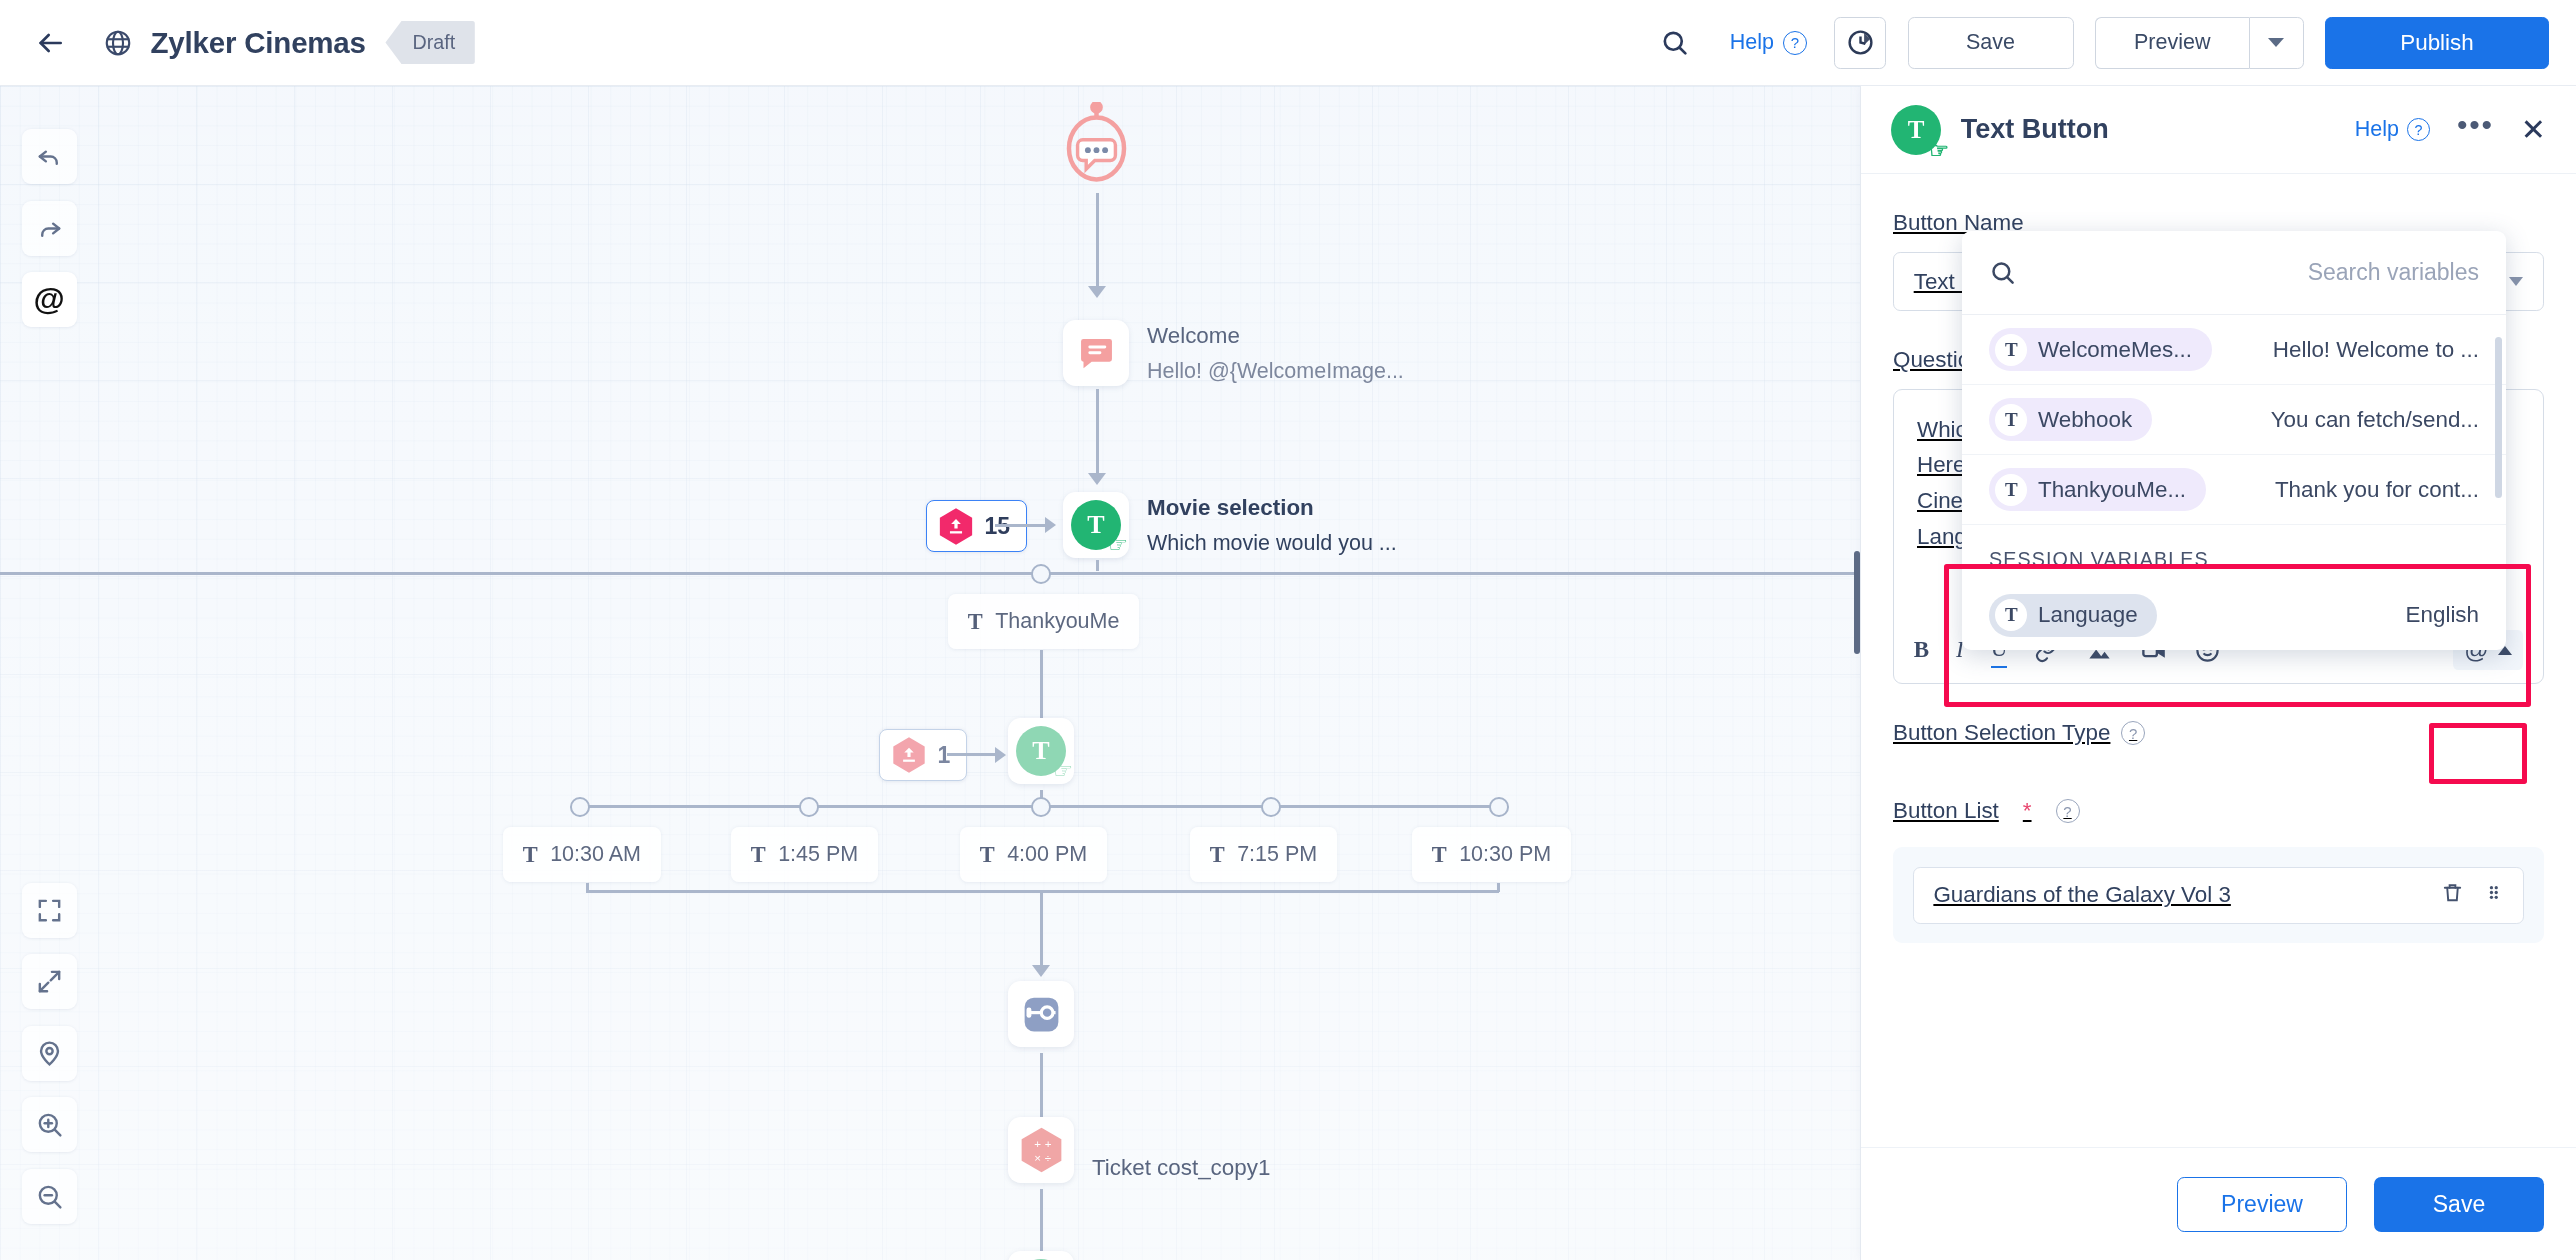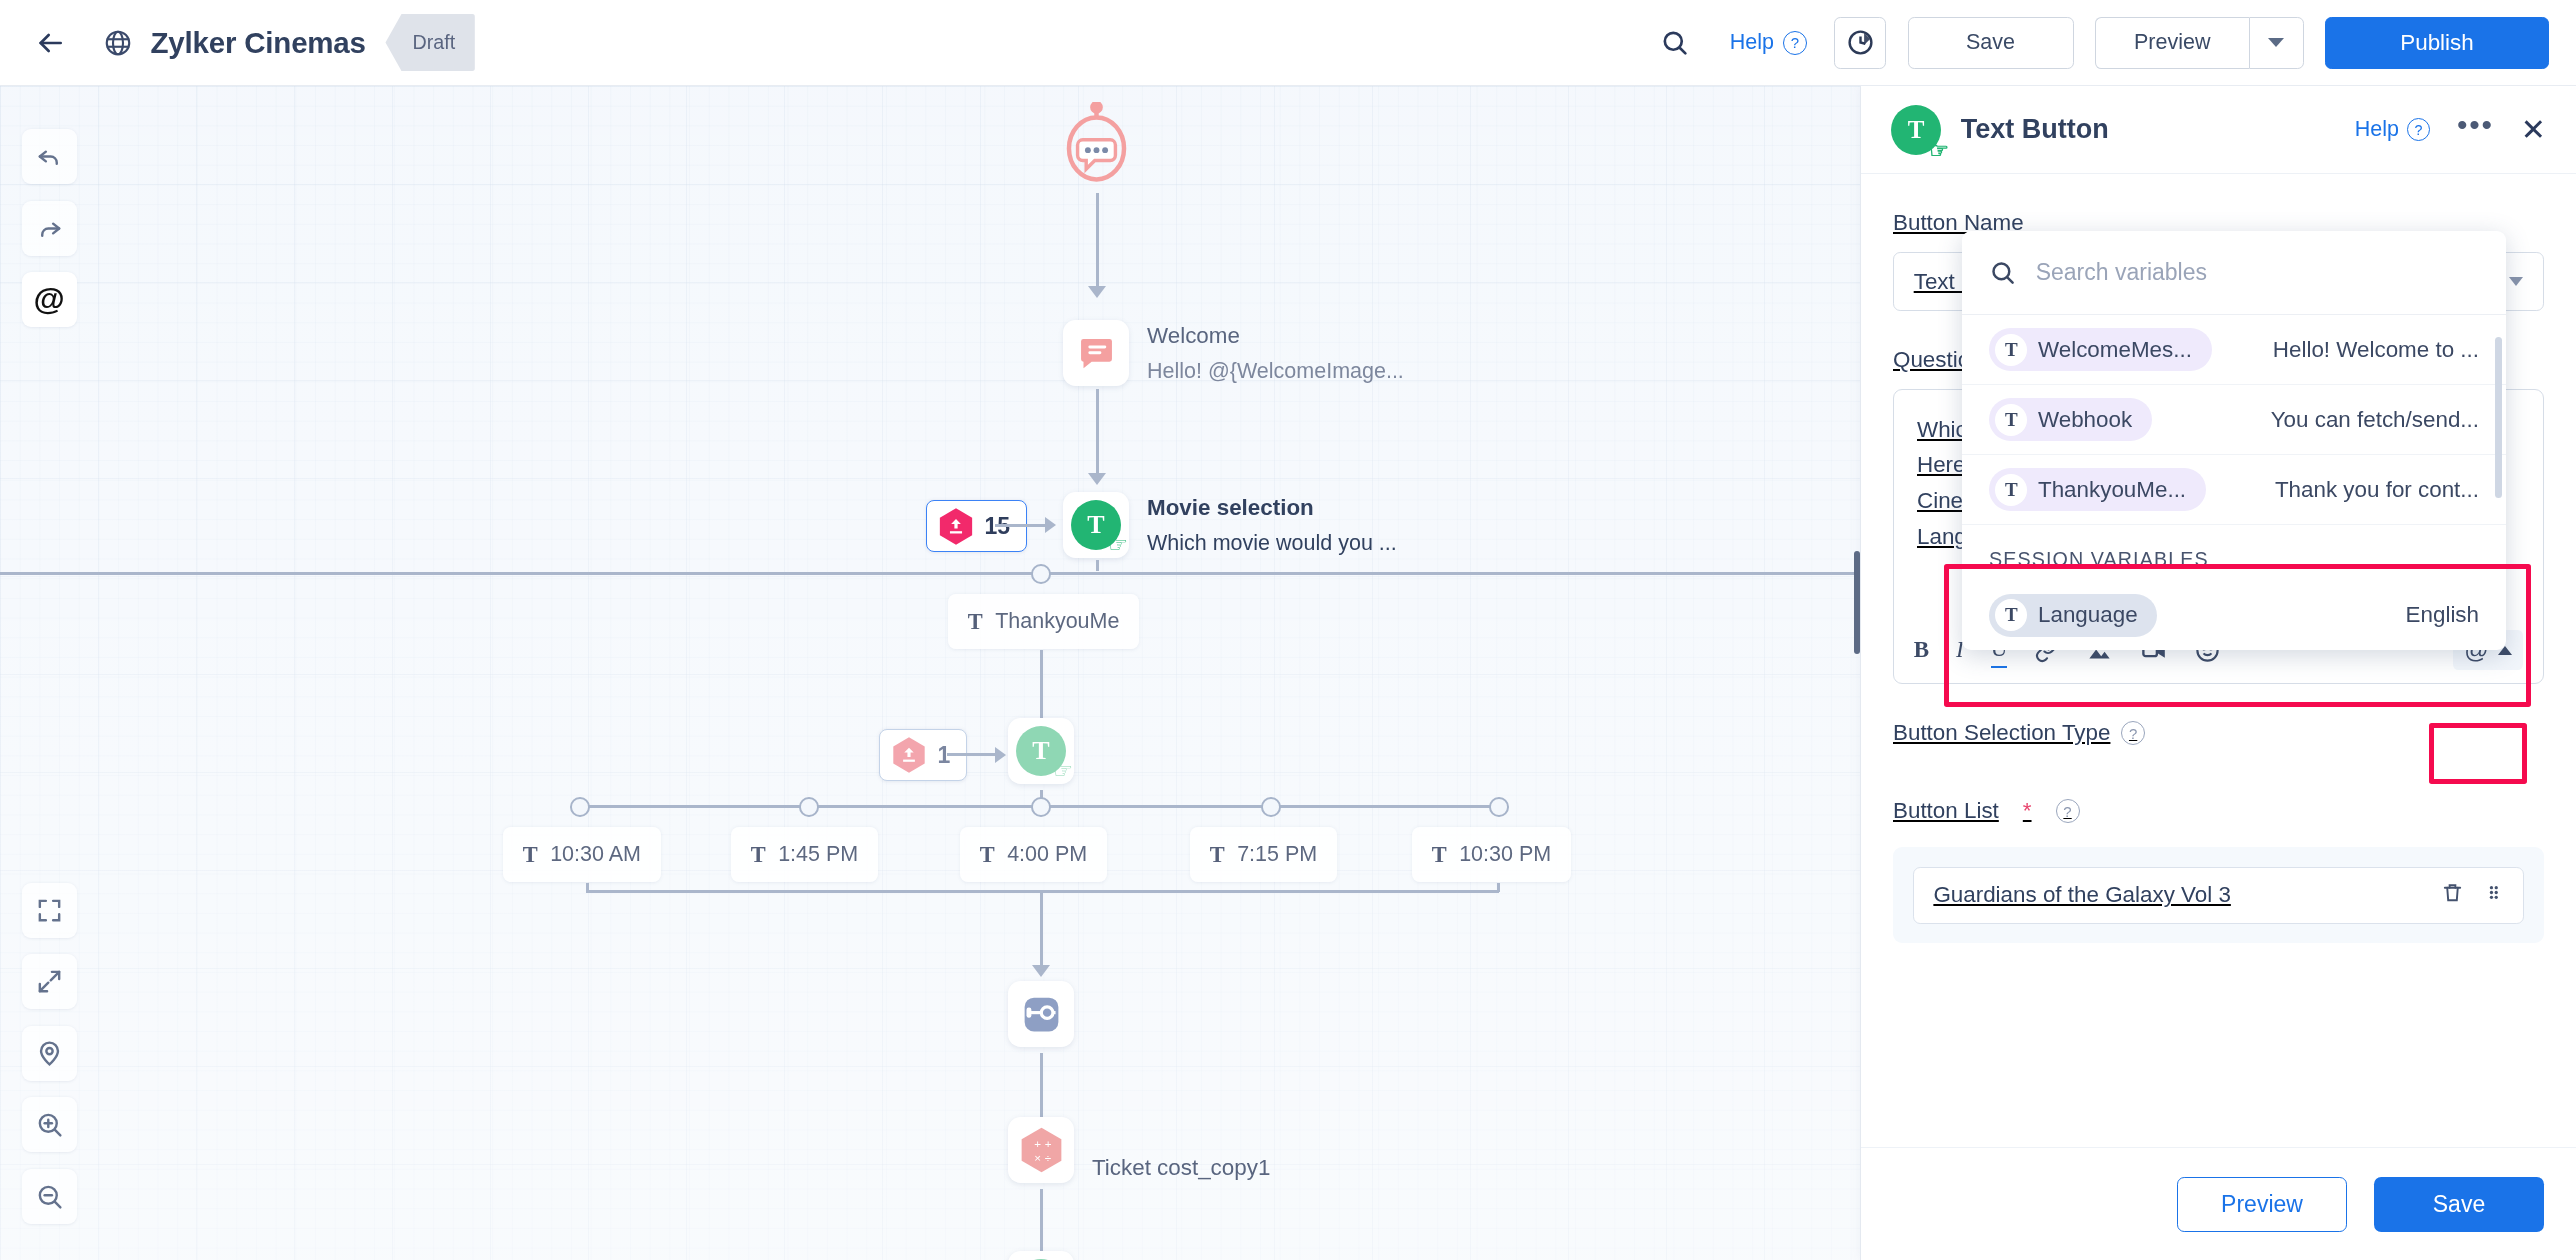--- a/index.html
+++ b/index.html
@@ -25,21 +25,21 @@
   .globe-wrap {
     margin-left: 27px; width: 41px; height: 41px;
     display: flex; align-items: center; justify-content: center;
     color: #3b4a6b;
   }
   .app-title {
     margin-left: 12.5px; font-size: 29.5px; font-weight: bold;
     color: #31415f; letter-spacing: -0.2px; white-space: nowrap;
   }
   .draft-badge {
-    margin-left: 19.7px; height: 57px; padding: 0 19.7px 0 27px;
+    margin-left: 19.7px; height: 43px; padding: 0 19.7px 0 27px;
     background: #dfe3ea; color: #5a6580;
     font-size: 19.7px; display: flex; align-items: center;
     clip-path: polygon(16px 0, 100% 0, 100% 100%, 16px 100%, 0 50%);
     border-radius: 2.7px;
   }
   .topbar-right {
     margin-left: auto; margin-right: 27px;
     display: flex; align-items: center; gap: 0;
   }
   .tb-search { width: 50px; height: 50px; display: flex; align-items: center;
@@ -220,21 +220,21 @@
   .foot-preview { border: 1.8px solid #1a73e8; color: #1a73e8; background: #fff; }
   .foot-save { background: #1a73e8; color: #fff; }
 
   
   .var-pop {
     position: absolute; left: 1962px; top: 231px; width: 544px;
     background: #fff; border-radius: 9px; z-index: 30;
     box-shadow: 0 5.4px 25px rgba(60,80,120,0.22); overflow: hidden;
   }
   .var-search { height: 84px; display: flex; align-items: center;
-    padding: 0 27px; gap: 19.7px; border-bottom: 0.9px solid #eceff4; }
+    padding: 0 27px; gap: 19.7px; border-bottom: 0.9px solid #eceff4; justify-content: space-between; }
   .var-search .ph { font-size: 23px; color: #9aa4b8; }
   .var-list { max-height: 483px; }
   .var-row { height: 70px; display: flex; align-items: center; padding: 0 27px;
     border-bottom: 0.9px solid #f0f3f7; cursor: pointer; }
   .var-chip { height: 43px; border-radius: 21.5px; background: #efeafc;
     display: flex; align-items: center; gap: 10.7px; padding: 0 19.7px 0 6.3px;
     font-size: 22.4px; color: #3b4863; white-space: nowrap; max-width: 260px; }
   .var-chip.session { background: #dde3ee; }
   .var-chip .tbadge { width: 32px; height: 32px; border-radius: 50%; background: #fff;
     display: flex; align-items: center; justify-content: center;

